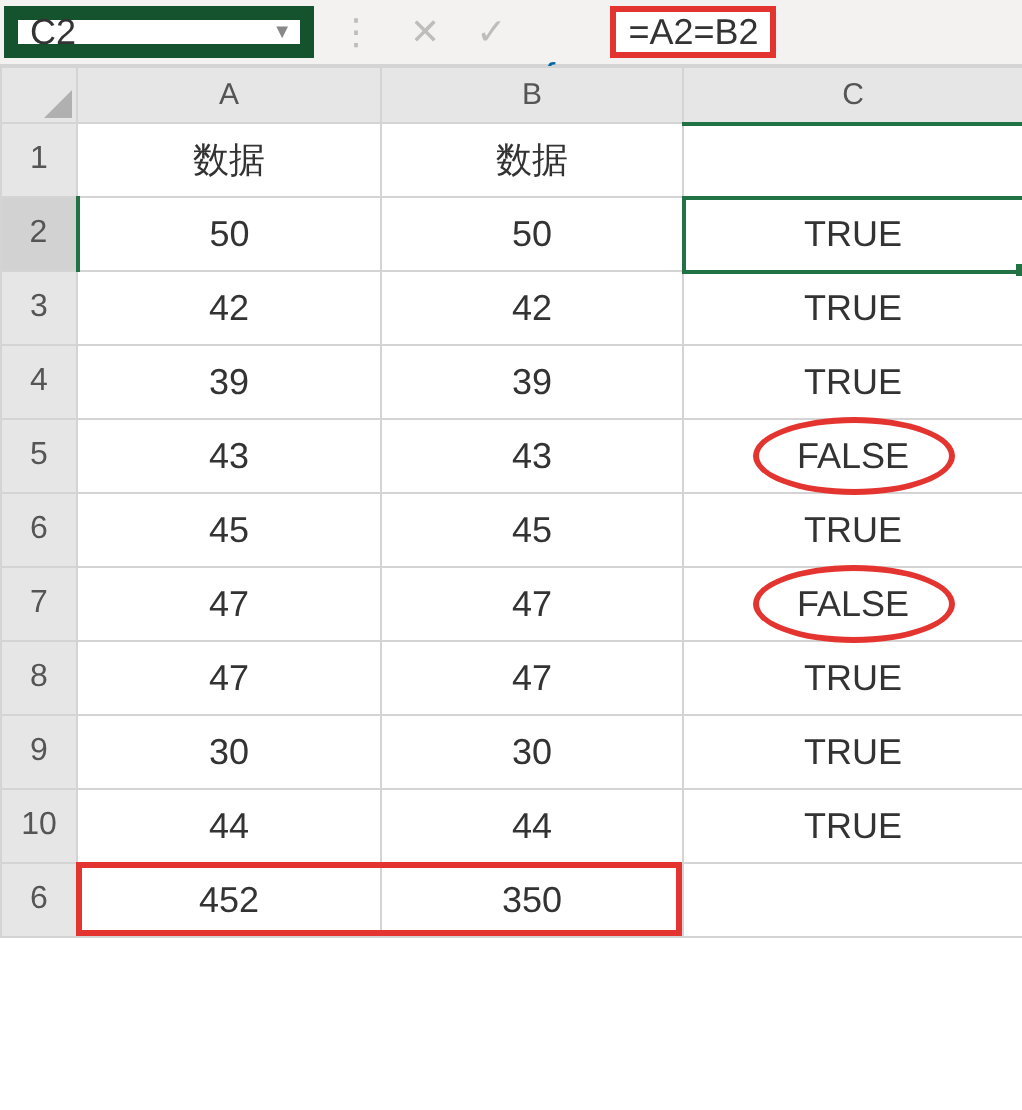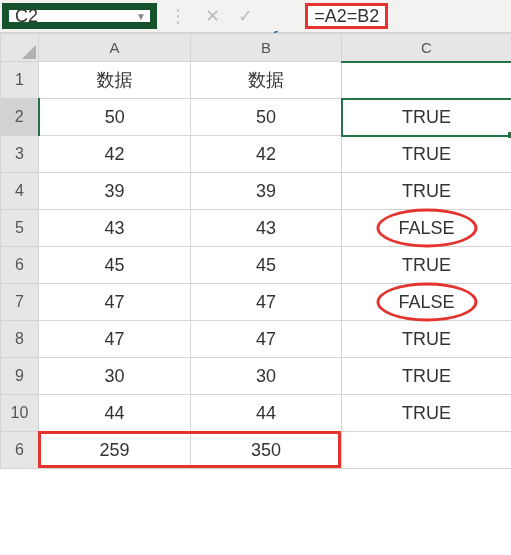--- a/index.html
+++ b/index.html
@@ -243,20 +243,20 @@
       <td>TRUE</td>
     </tr>
     <tr>
       <td class="rowhdr">10</td>
       <td>44</td>
       <td>44</td>
       <td>TRUE</td>
     </tr>
     <tr class="r13">
       <td class="rowhdr">6</td>
-      <td>259</td>
+      <td>452</td>
       <td>350</td>
       <td></td>
     </tr>
   </tbody>
 </table>
 <div class="red-row-overlay"></div>
 </div>
 
 </body></html>

